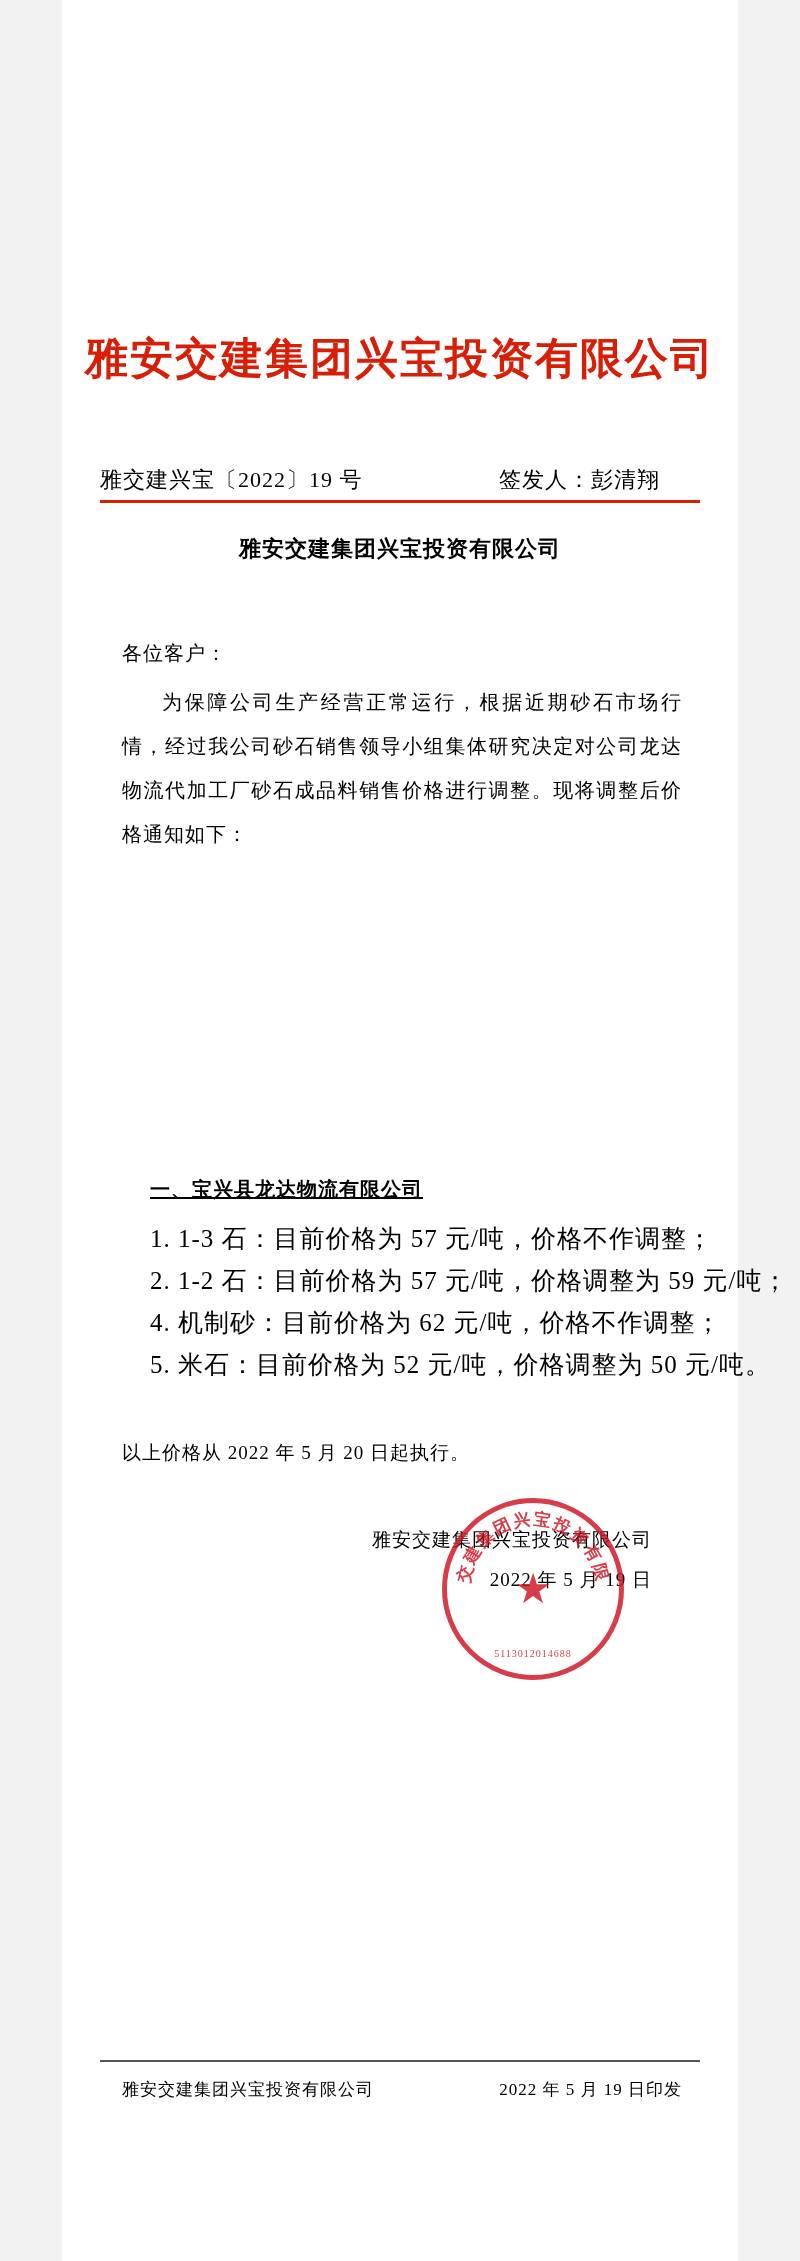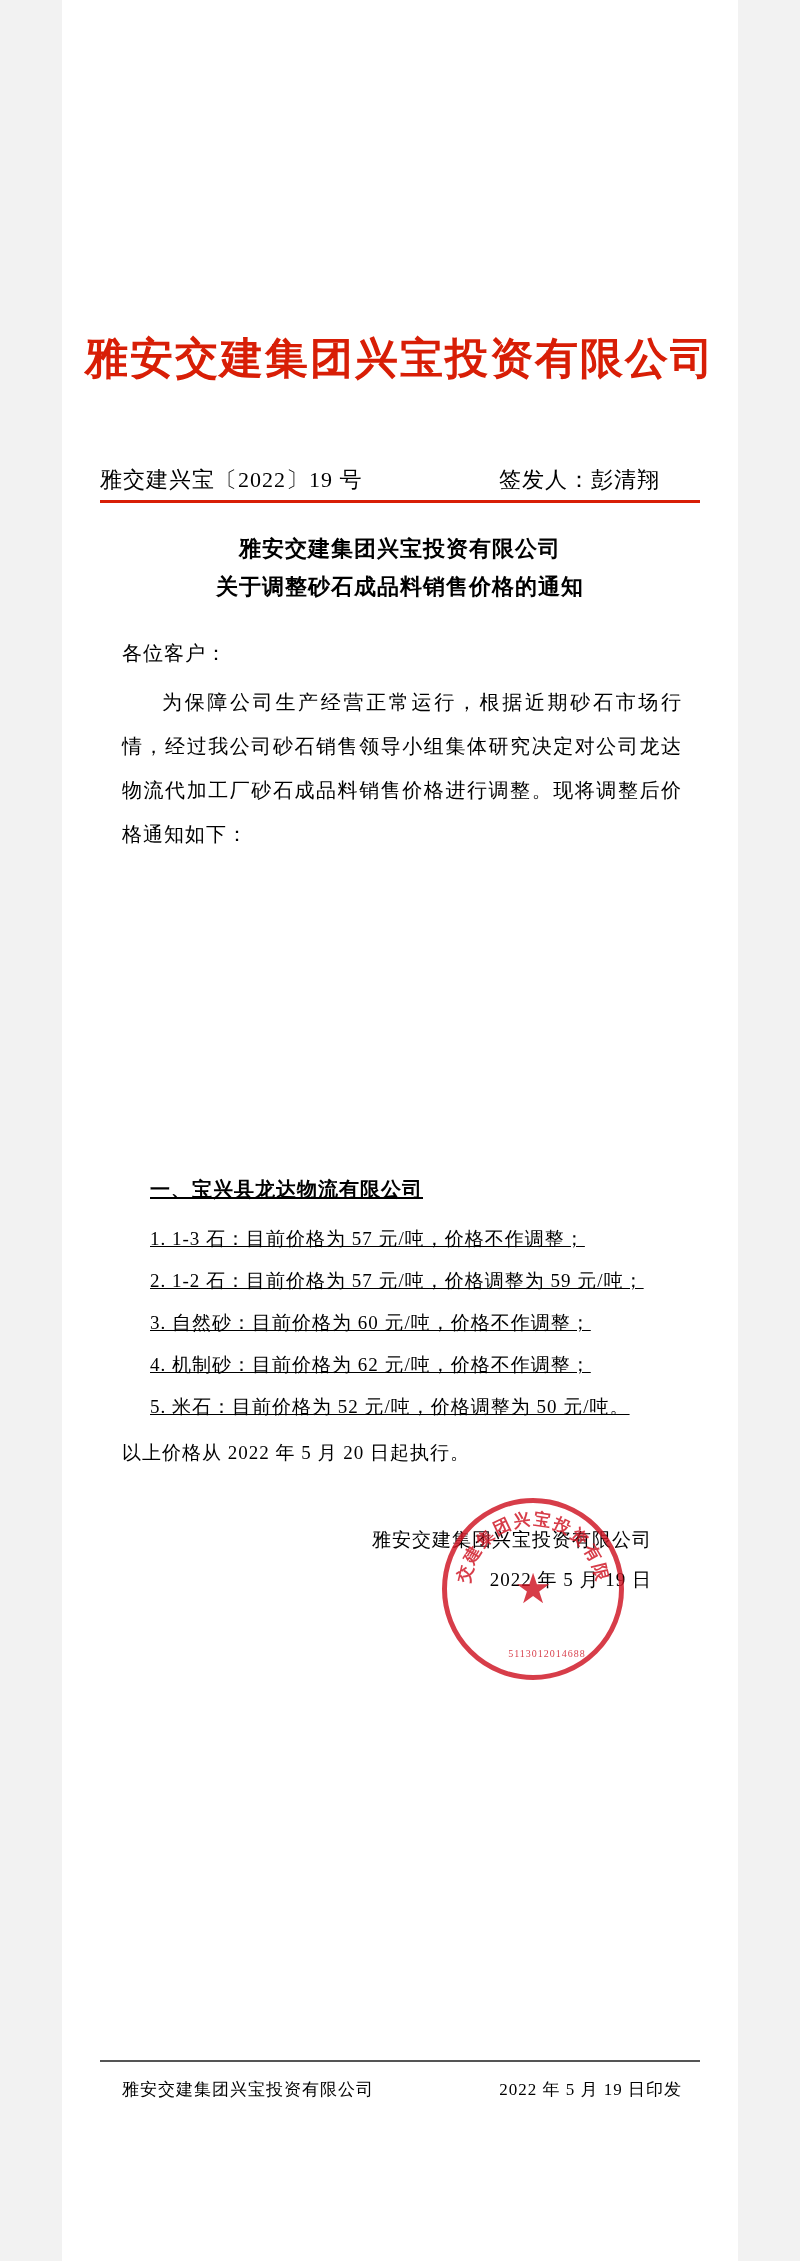--- a/index.html
+++ b/index.html
@@ -126,25 +126,24 @@
     text-decoration: underline;
   }
 
   .items {
     position: absolute;
     left: 88px;
     top: 1218px;
     width: 540px;
   }
   .item {
-    font-size: 19px;
+    font-size: 25px;
     line-height: 42px;
     letter-spacing: 1px;
     white-space: nowrap;
-    text-decoration: underline;
   }
 
   .effective {
     position: absolute;
     left: 60px;
     top: 1440px;
     font-size: 19px;
     letter-spacing: 1px;
   }
 
@@ -189,21 +188,21 @@
   }
   .seal-arc-text text {
     fill: #cf1322;
     font-family: "DejaVu Serif", serif;
     font-size: 17px;
     font-weight: bold;
     letter-spacing: 2px;
   }
   .seal-bottom-text {
     position: absolute;
-    left: 14px;
+    left: 0;
     bottom: 16px;
     width: 172px;
     text-align: center;
     color: #cf1322;
     font-size: 10px;
     letter-spacing: 1px;
   }
 
   .footer-rule {
     position: absolute;
@@ -238,33 +237,31 @@
 
     <div class="doc-number-row">
       <span class="doc-number">雅交建兴宝〔2022〕19 号</span>
       <span class="signer">签发人：彭清翔</span>
     </div>
 
     <div class="red-rule"></div>
 
     <div class="title-block">
       <div>雅安交建集团兴宝投资有限公司</div>
-      <div>关于调整砂石成品料销售价格的通知</div>
     </div>
 
     <div class="salutation">各位客户：</div>
 
     <div class="body-para">为保障公司生产经营正常运行，根据近期砂石市场行情，经过我公司砂石销售领导小组集体研究决定对公司龙达物流代加工厂砂石成品料销售价格进行调整。现将调整后价格通知如下：</div>
 
     <div class="section-head">一、宝兴县龙达物流有限公司</div>
 
     <div class="items">
       <div class="item">1. 1-3 石：目前价格为 57 元/吨，价格不作调整；</div>
       <div class="item">2. 1-2 石：目前价格为 57 元/吨，价格调整为 59 元/吨；</div>
-      <div class="item">3. 自然砂：目前价格为 60 元/吨，价格不作调整；</div>
       <div class="item">4. 机制砂：目前价格为 62 元/吨，价格不作调整；</div>
       <div class="item">5. 米石：目前价格为 52 元/吨，价格调整为 50 元/吨。</div>
     </div>
 
     <div class="effective">以上价格从 2022 年 5 月 20 日起执行。</div>
 
     <div class="sign-block">
       <div>雅安交建集团兴宝投资有限公司</div>
       <div>2022 年 5 月 19 日</div>
     </div>

